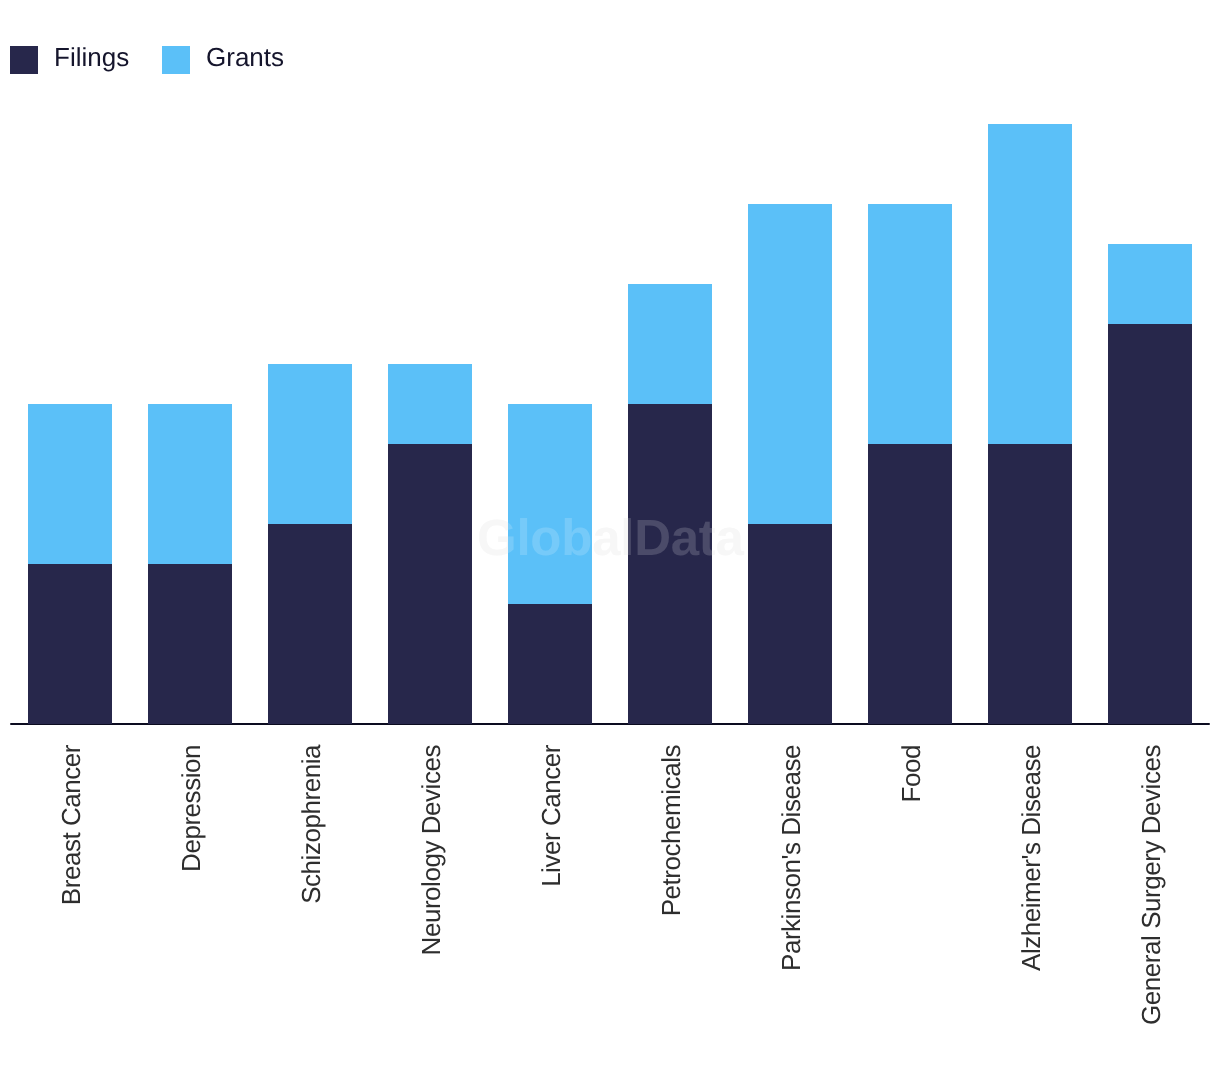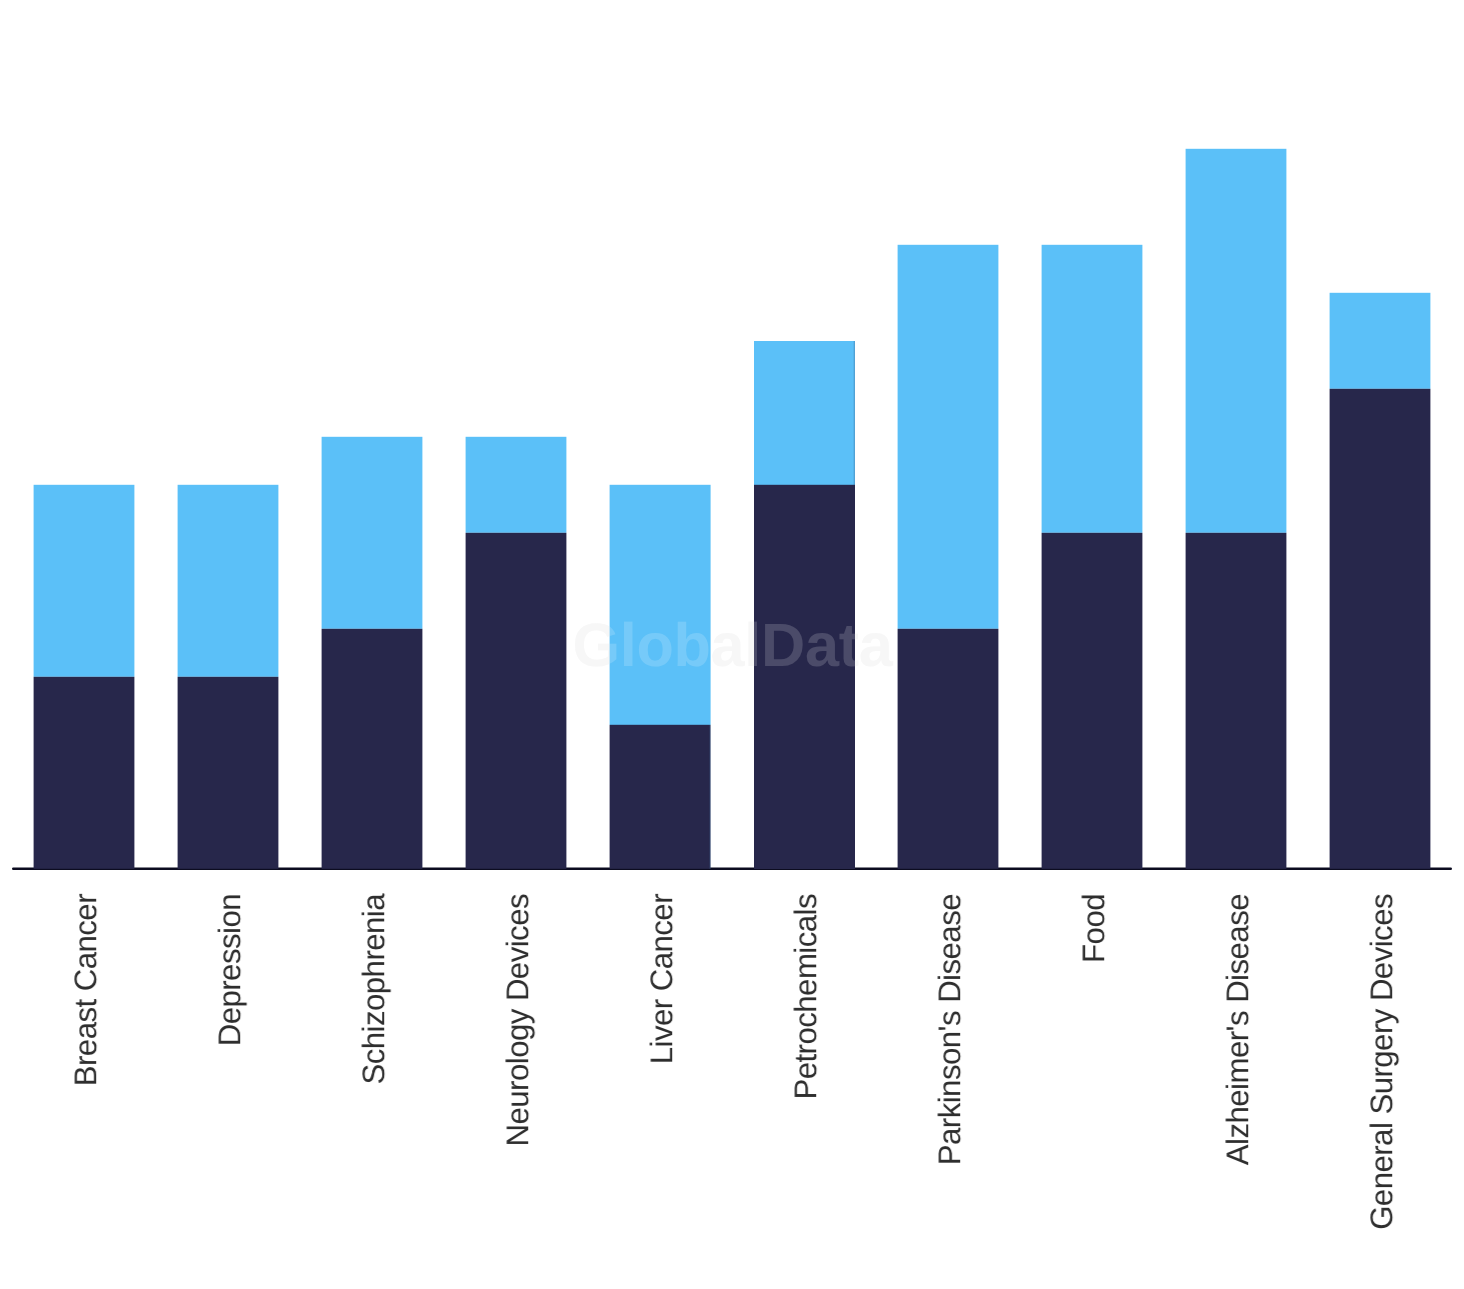--- a/index.html
+++ b/index.html
@@ -31,20 +31,30 @@
   .watermark{position:absolute;left:476.9px;top:511.7px;font-size:51px;font-weight:bold;
              line-height:1;letter-spacing:-0.25px;white-space:nowrap;will-change:transform;}
   #watermark-background{color:#f6f6f6;}
   #watermark-foreground{color:rgba(255,255,255,0.17);}
 </style>
 </head>
 <body>
 
 <div id="chart-root">
 
+  <div id="chart-legend">
+      <div class="legend-item" style="left: 10.2px;">
+        <span class="legend-swatch" style="background: rgb(39, 39, 75);"></span>
+        <span class="legend-label">Filings</span>
+      </div>
+      <div class="legend-item" style="left: 162.2px;">
+        <span class="legend-swatch" style="background: rgb(91, 192, 248);"></span>
+        <span class="legend-label">Grants</span>
+      </div>
+    </div>
 
   <div class="watermark" id="watermark-background">GlobalData</div>
 
   <div id="x-axis-line"></div>
 
   <div id="bars-layer">
       <div class="bar-group" style="left: 28px; top: 403.5px; height: 320px;">
         <div class="bar-segment" style="top: 0px; height: 160px; background: rgb(91, 192, 248);"></div>
         <div class="bar-segment" style="top: 160px; height: 160px; background: rgb(39, 39, 75);"></div>
       </div>

